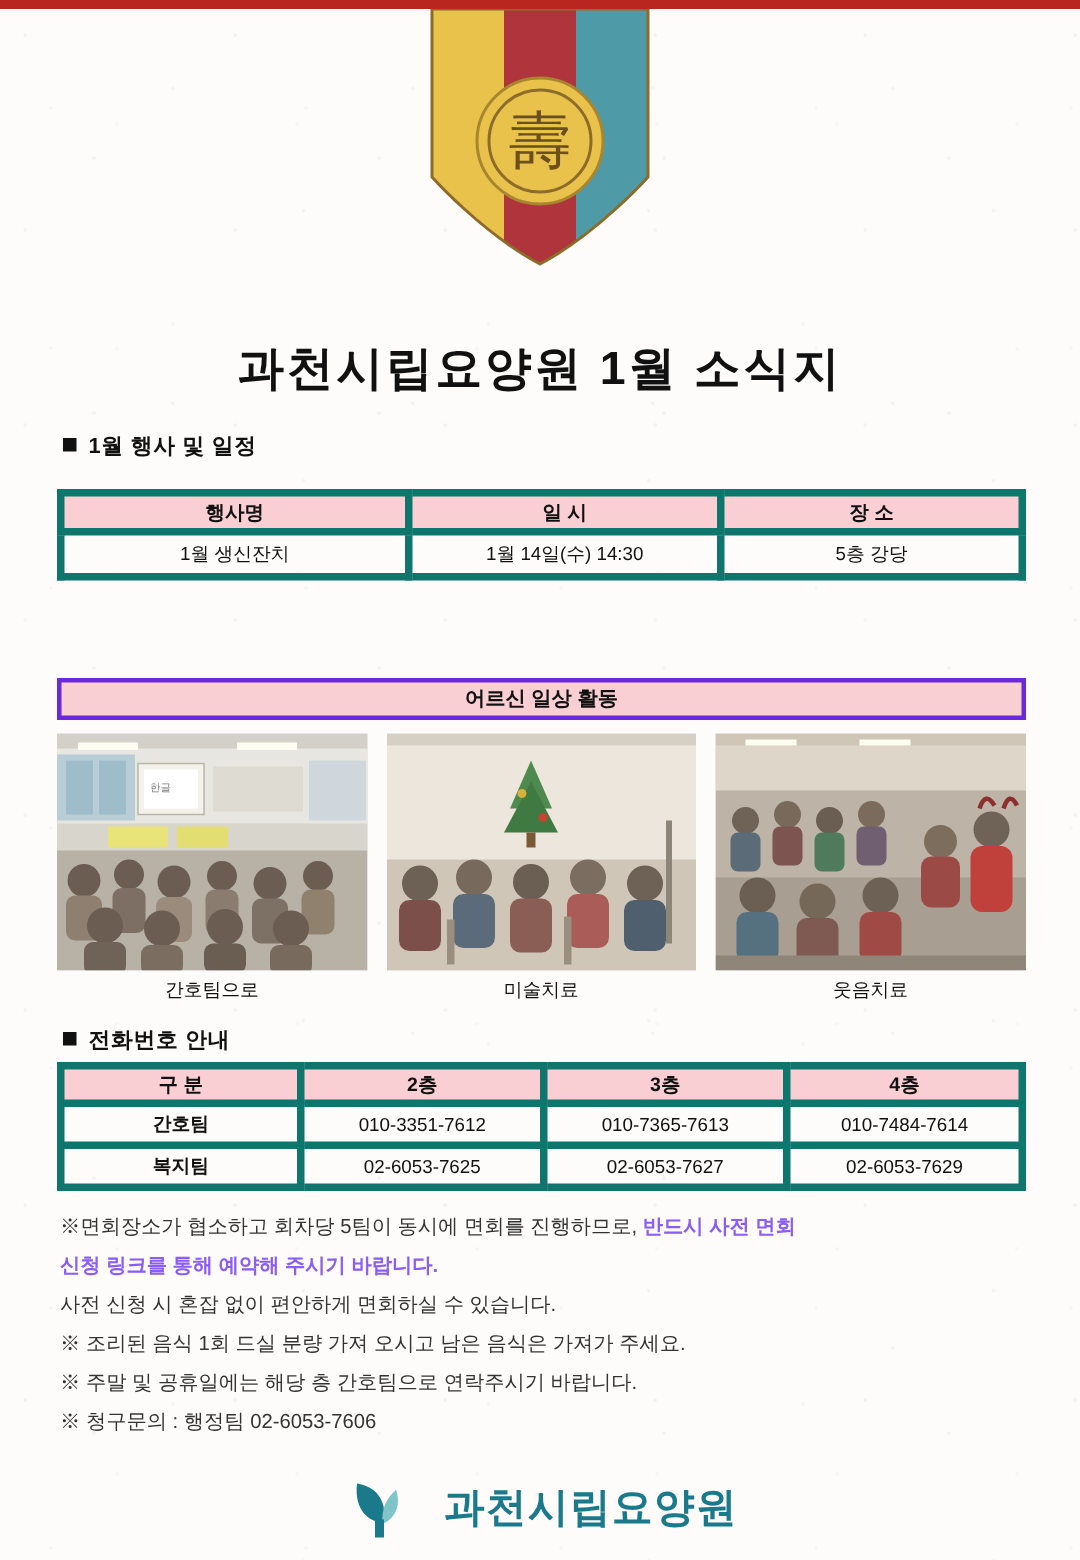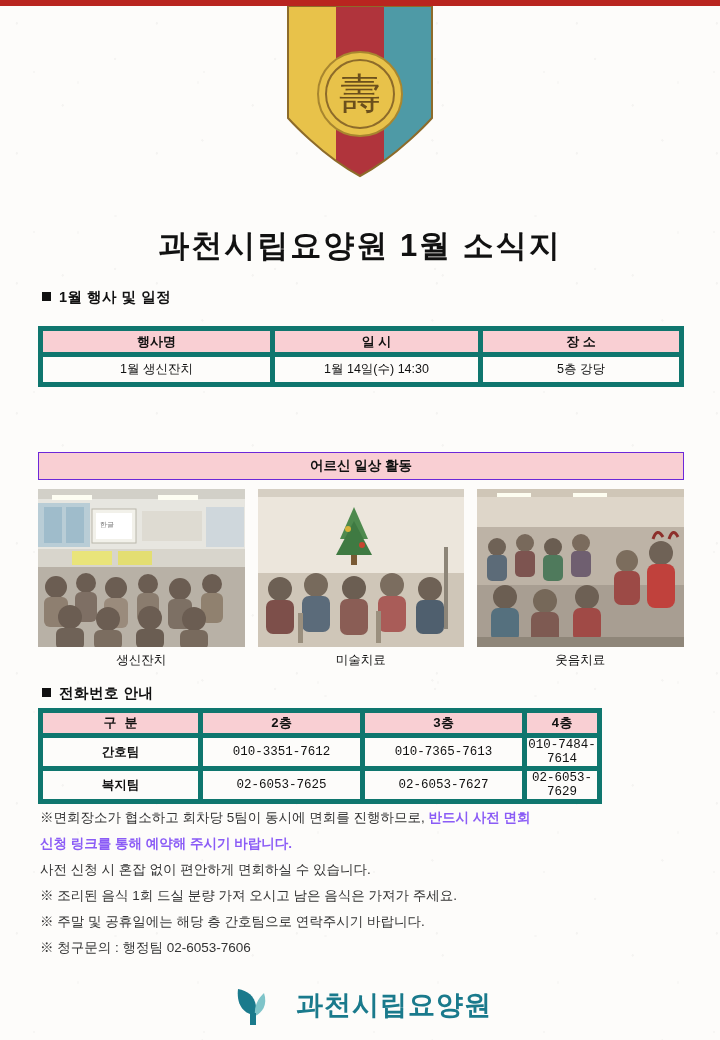--- a/index.html
+++ b/index.html
@@ -71,30 +71,30 @@
   .tbl-schedule td { height:30px; }
   .tbl-schedule col.c1 { width:232px; }
   .tbl-schedule col.c2 { width:208px; }
 
   
   .photo-band-title {
     position:absolute; left:38px; top:452px; width:646px; height:28px;
     background:#f9cfd3;
     display:flex; align-items:center; justify-content:center;
     font-size:13.5px; font-weight:bold; color:#111;
-    border:1px solid #6d28d9;
+    border:3px solid #6d28d9;
   }
   .photos { position:absolute; left:38px; top:489px; width:646px; height:158px; display:flex; gap:13px; }
   .photo { width:206.5px; height:158px; overflow:hidden; position:relative; background:#ddd; }
   .caption-row { position:absolute; left:38px; top:652px; width:646px; display:flex; gap:13px; }
   .caption { width:206.5px; text-align:center; font-size:12.5px; color:#111; }
 
   
   .sec-head-phone { top:684px; }
-  .tbl-phone { position:absolute; left:38px; top:708px; width:564px;font-family:Liberation Mono, monospace; }
+  .tbl-phone { position:absolute; left:38px; top:708px; width:646px; }
   .tbl-phone th { background:#f9cfd3; height:25px; font-weight:bold; font-size:13px; }
   .tbl-phone td { height:28px; }
   .tbl-phone td.lbl { font-weight:bold;margin-left:28px; }
   .tbl-phone col.c1 { width:160px; }
   .tbl-phone col.c2 { width:162px; }
   .tbl-phone col.c3 { width:162px; }
 
   
   .notes { position:absolute; left:40px; top:805px; width:650px; }
   .note { font-size:13.5px; line-height:26px; color:#333; }
@@ -263,21 +263,21 @@
           <rect x="170" y="75" width="28" height="44" rx="8" fill="#c0413c"></rect>
         <path d="M176,50 q4,-12 10,-2" stroke="#8d2f2b" stroke-width="3" fill="none"></path>
         <path d="M192,50 q4,-12 9,-2" stroke="#8d2f2b" stroke-width="3" fill="none"></path>
       </g>
       <rect x="0" y="148" width="207" height="10" fill="#8f8679"></rect>
     </svg>
   </div>
 </div>
 
 <div class="caption-row">
-  <div class="caption">생신잔치</div>
+  <div class="caption">간호팀으로</div>
   <div class="caption">미술치료</div>
   <div class="caption">웃음치료</div>
 </div>
 
 <div class="sec-head sec-head-phone">
   <span class="sq"></span><span>전화번호 안내</span>
 </div>
 
 <table class="tbl-phone">
   <colgroup>

